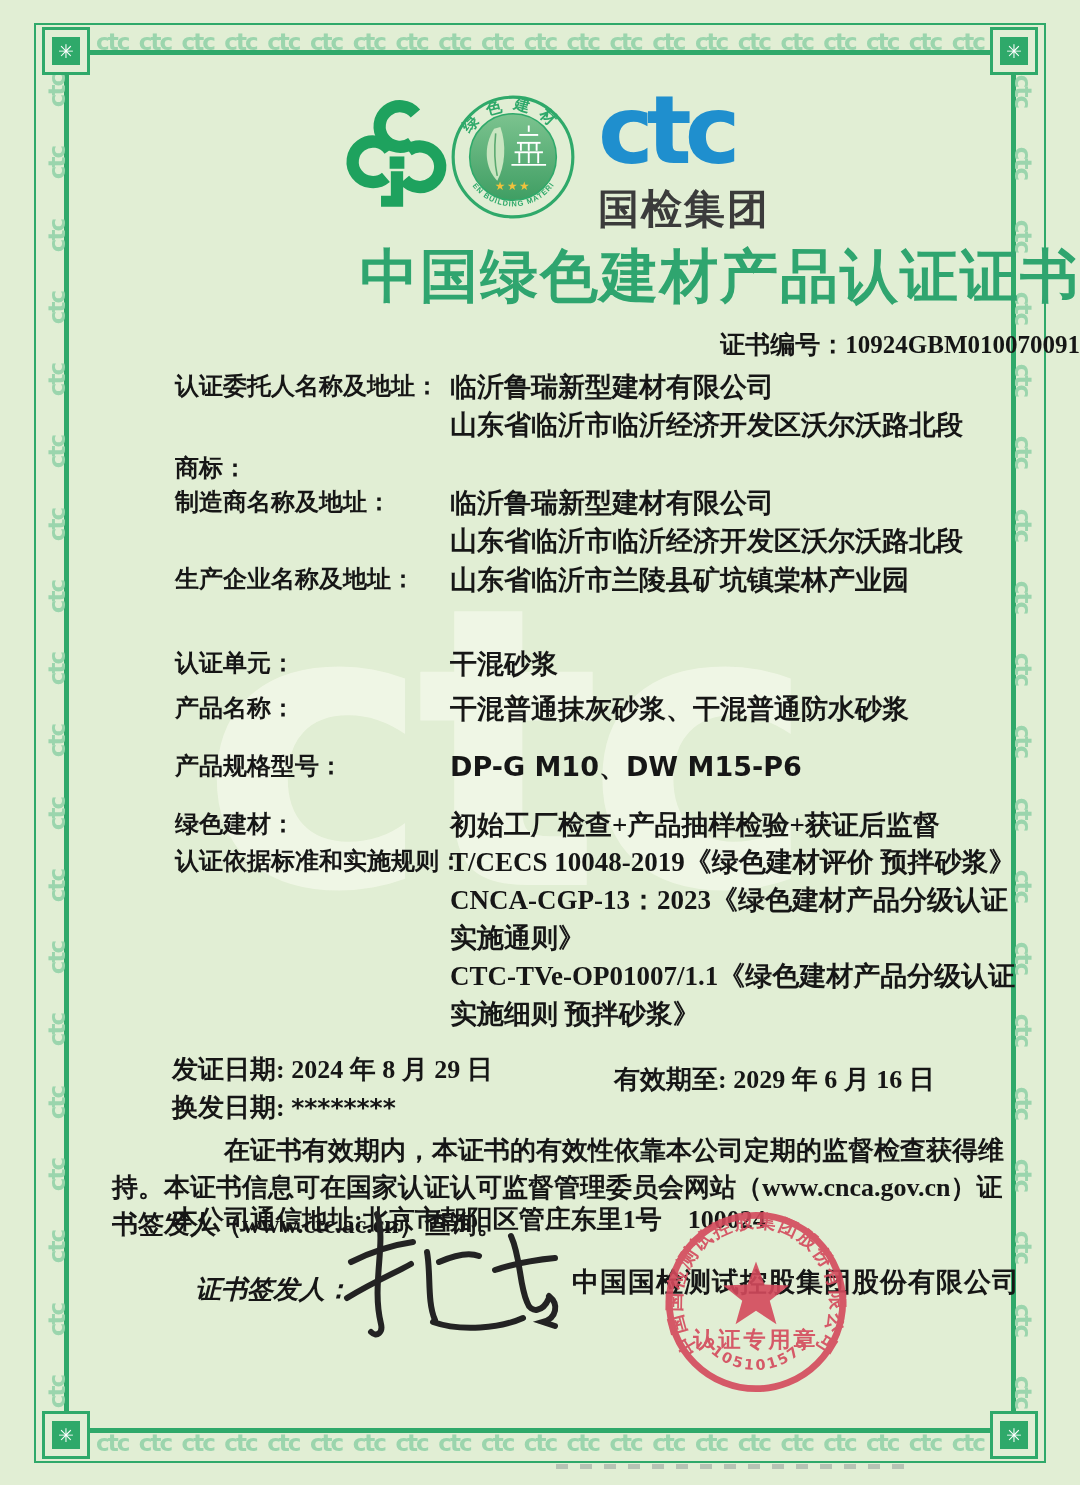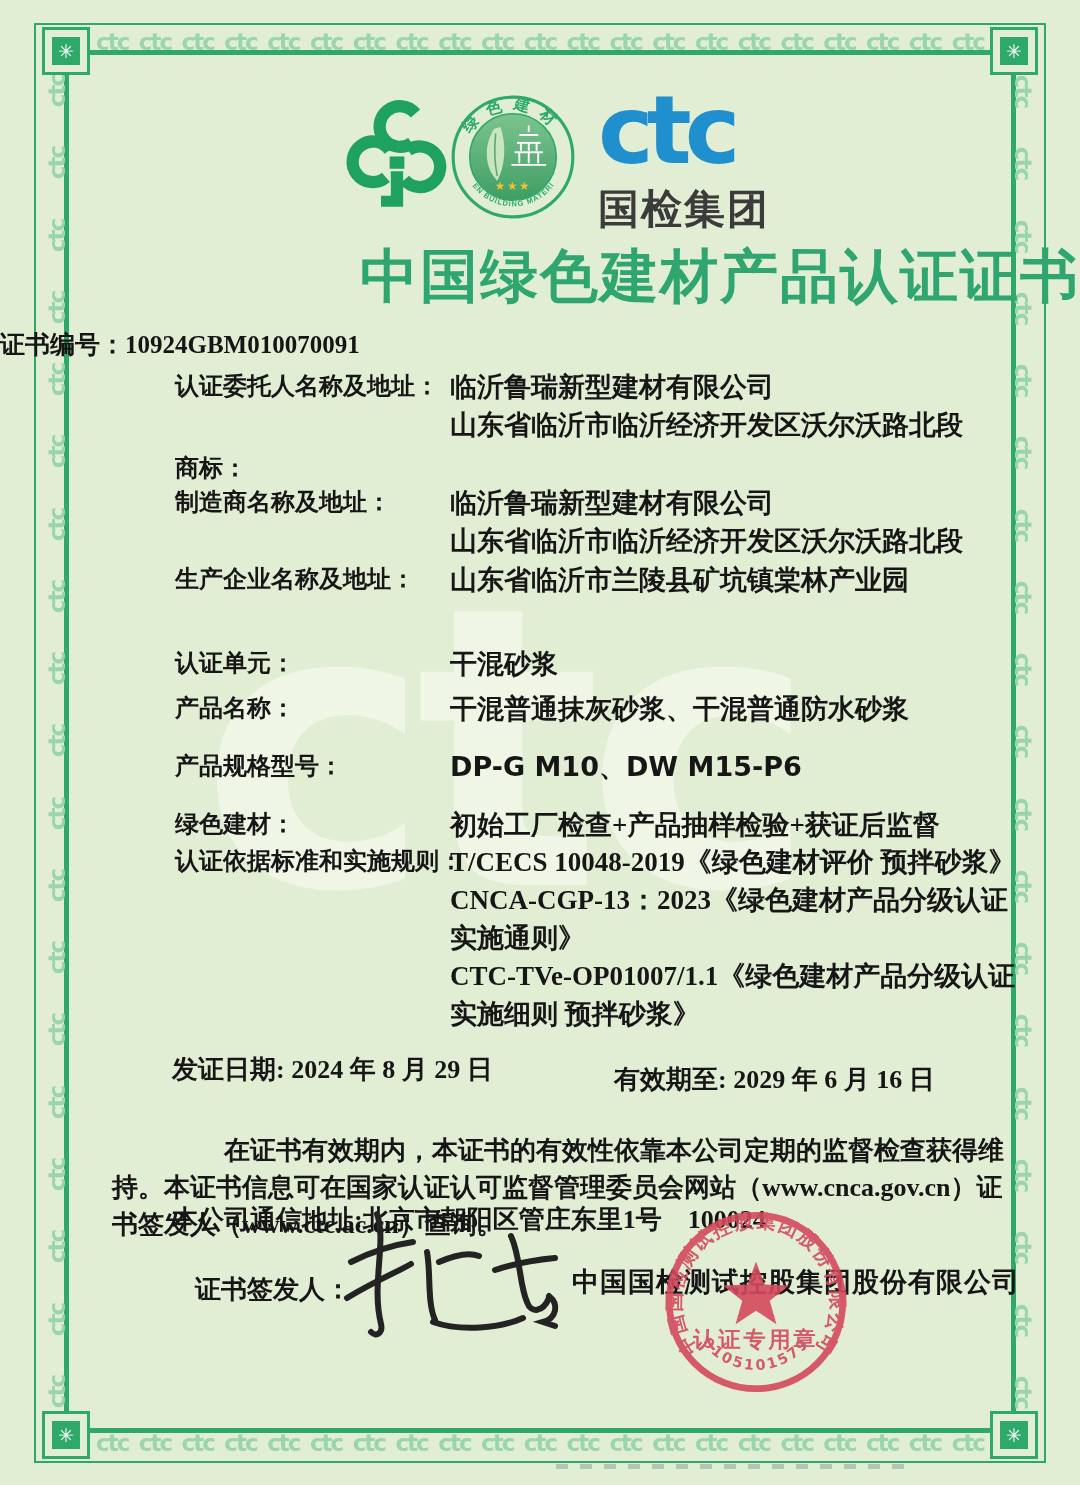--- a/index.html
+++ b/index.html
@@ -62,21 +62,21 @@
   .ctc-block{position:absolute;left:598px;top:88px;width:200px;}
   .ctc-word{font-family:"DejaVu Sans",sans-serif;font-weight:800;font-size:94px;line-height:86px;color:#1f8fce;letter-spacing:-7px;}
   .ctc-name{font-size:41px;font-weight:900;color:#3b3b3b;letter-spacing:2px;margin-top:8px;font-family:"Liberation Sans",sans-serif;}
 
   
   .title{
     position:absolute;left:0;right:0;top:238px;text-align:right;
     font-size:58px;font-weight:900;color:#2fa56f;letter-spacing:2px;
   }
   .cert-no{
-    position:absolute;left:0;right:0;top:328px;text-align:left;
+    position:absolute;left:0;right:0;top:328px;text-align:right;
     font-size:25px;font-weight:700;color:#151515;
   }
 
   
   .row{position:absolute;left:175px;right:62px;color:#161616;}
   .row .lbl{position:absolute;left:0;top:0;font-size:24px;font-weight:700;white-space:nowrap;}
   .row .val{position:absolute;left:275px;right:0;top:-2px;font-size:27px;font-weight:700;line-height:38px;}
   .code{font-family:"DejaVu Sans","Liberation Sans",sans-serif;font-size:25px;letter-spacing:0;}
 
   .statement{
@@ -84,21 +84,21 @@
     font-size:27px;font-weight:700;line-height:39px;color:#161616;
     text-indent:148px;
   }
   .date-line{position:absolute;font-size:26px;font-weight:700;color:#161616;}
   .notice{
     position:absolute;left:112px;right:60px;top:1132px;
     font-size:26px;font-weight:700;line-height:37px;color:#161616;text-indent:112px;
   }
   .address{position:absolute;left:172px;top:1202px;font-size:26px;font-weight:700;color:#161616;}
 
-  .signer-label{position:absolute;left:195px;top:1272px;font-size:26px;font-weight:700;color:#161616;}
+  .signer-label{position:absolute;left:195px;top:1272px;font-size:26px;font-weight:700;color:#161616;font-style:italic;}
   .issuer{position:absolute;left:572px;top:1264px;font-size:27px;font-weight:700;color:#161616;letter-spacing:1px;}
   .signature{position:absolute;left:315px;top:1200px;}
 
   .stamp{position:absolute;left:650px;top:1196px;opacity:0.9;}
 
   .micro-artifact{
     position:absolute;left:556px;top:1464px;width:360px;height:5px;opacity:.5;
     background:repeating-linear-gradient(90deg,#8d9894 0 12px,transparent 12px 24px);
   }
 </style>
@@ -326,20 +326,24 @@
         <div>CNCA-CGP-13：2023《绿色建材产品分级认证实施通则》</div>
         <div>CTC-TVe-OP01007/1.1《绿色建材产品分级认证实施细则 预拌砂浆》</div>
       </div>
     </div>
 
 
     <div class="date-line" style="left:172px;top:1052px">
       <span>发证日期:</span>
       <span>2024 年 8 月 29 日</span>
     </div>
+    <div class="date-line" style="left:172px;top:1090px">
+      <span>换发日期:</span>
+      <span class="code">********</span>
+    </div>
     <div class="date-line" style="left:614px;top:1062px">
       <span>有效期至:</span>
       <span>2029 年 6 月 16 日</span>
     </div>
 
     <div class="notice">在证书有效期内，本证书的有效性依靠本公司定期的监督检查获得维持。本证书信息可在国家认证认可监督管理委员会网站（www.cnca.gov.cn）证书签发人（www.ctc.ac.cn）查询。</div>
     <div class="address">本公司通信地址:北京市朝阳区管庄东里1号　100024</div>
 
     <div class="signer-label">证书签发人：</div>
     <svg class="signature" width="260" height="150" viewBox="0 0 260 150">

